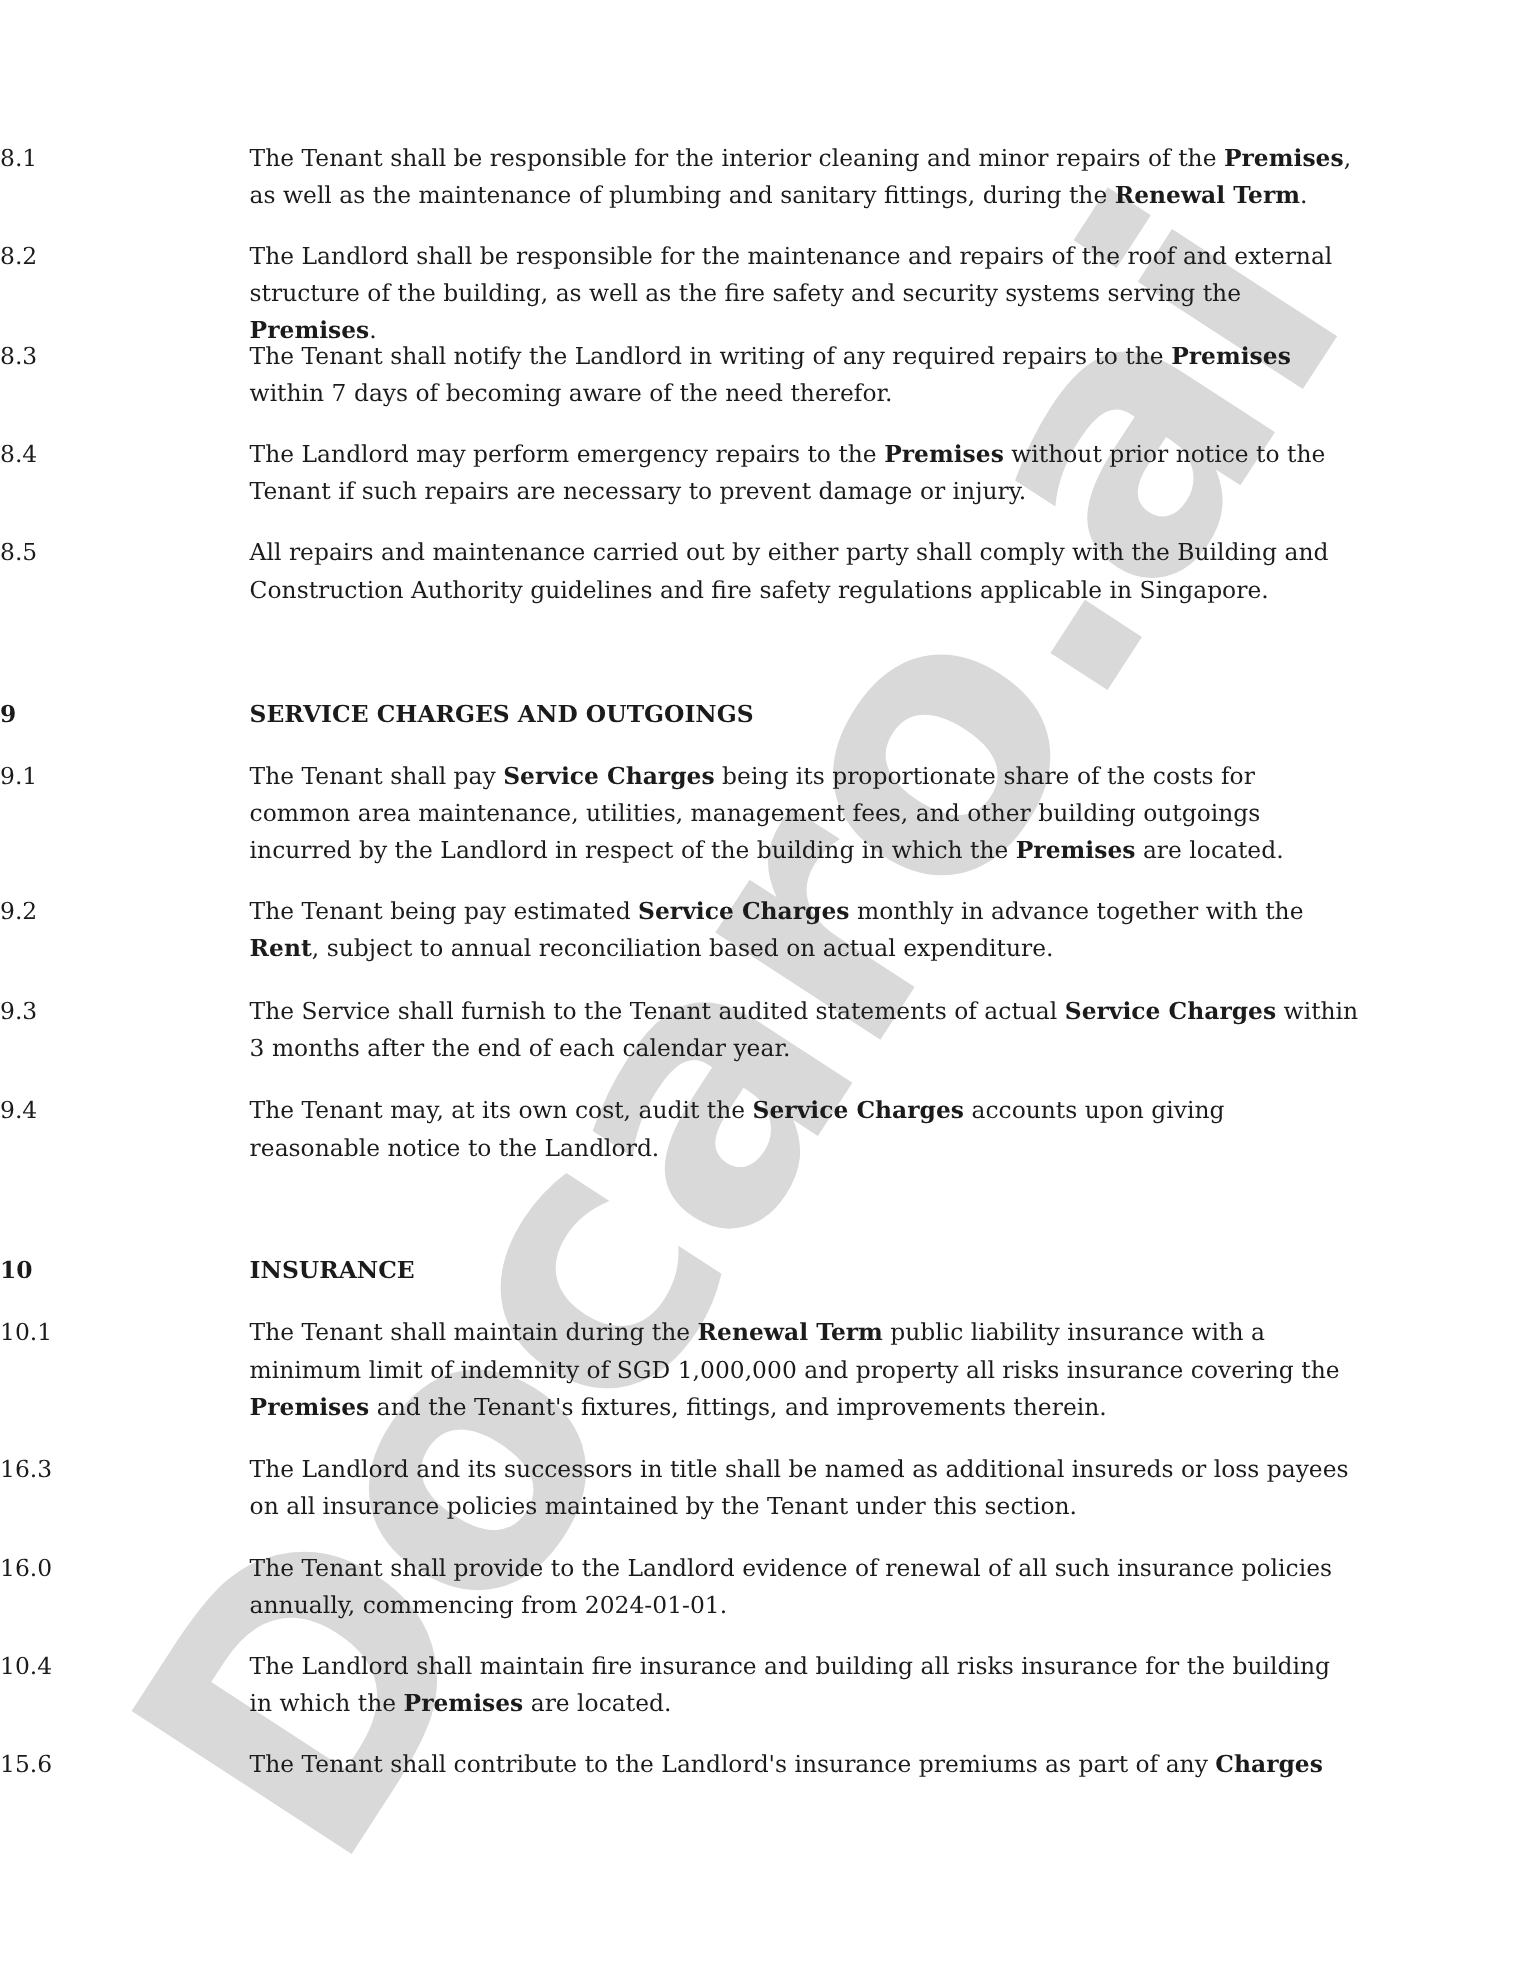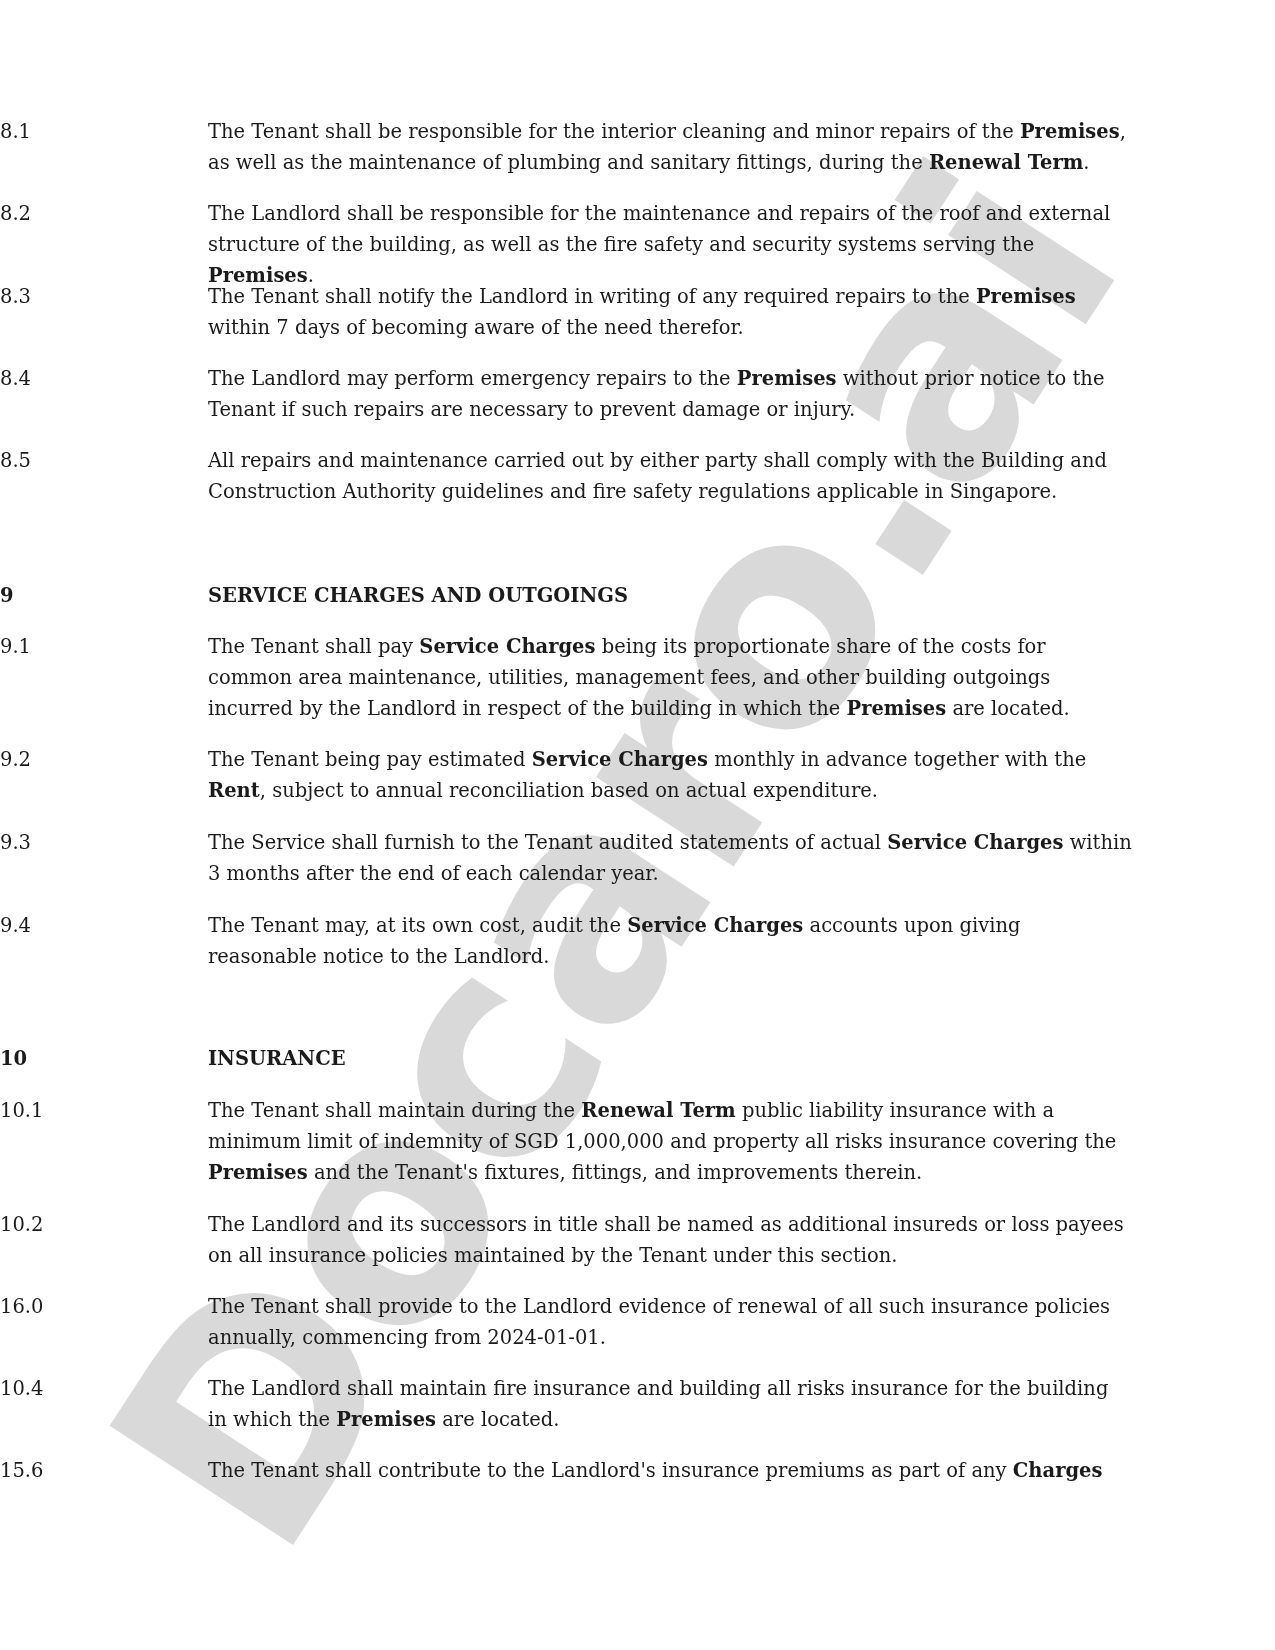--- a/index.html
+++ b/index.html
@@ -94,21 +94,21 @@
       </div>
       <div class="clause heading" style="top: 1043px;">
         <div class="num">10</div>
         <div class="text">INSURANCE</div>
       </div>
       <div class="clause" style="top: 1095px;">
         <div class="num">10.1</div>
         <div class="text"><span>The Tenant shall maintain during the </span><b>Renewal Term</b><span> public liability insurance with a minimum limit of indemnity of SGD 1,000,000 and property all risks insurance covering the </span><b>Premises</b><span> and the Tenant's fixtures, fittings, and improvements therein.</span></div>
       </div>
       <div class="clause" style="top: 1209px;">
-        <div class="num">10.2</div>
+        <div class="num">16.3</div>
         <div class="text"><span>The Landlord and its successors in title shall be named as additional insureds or loss payees on all insurance policies maintained by the Tenant under this section.</span></div>
       </div>
       <div class="clause" style="top: 1291px;">
         <div class="num">16.0</div>
         <div class="text"><span>The Tenant shall provide to the Landlord evidence of renewal of all such insurance policies annually, commencing from 2024-01-01.</span></div>
       </div>
       <div class="clause" style="top: 1373px;">
         <div class="num">10.4</div>
         <div class="text"><span>The Landlord shall maintain fire insurance and building all risks insurance for the building in which the </span><b>Premises</b><span> are located.</span></div>
       </div>

